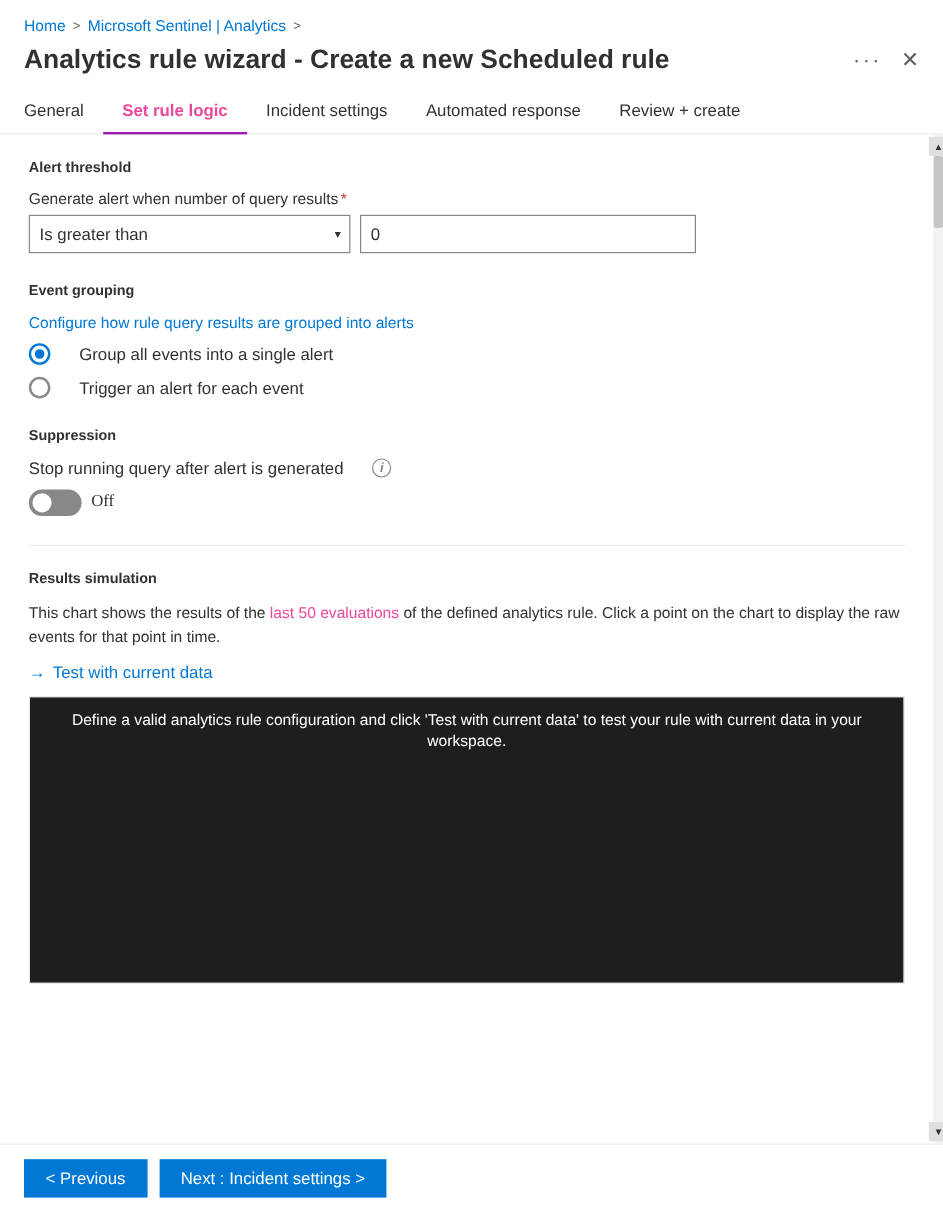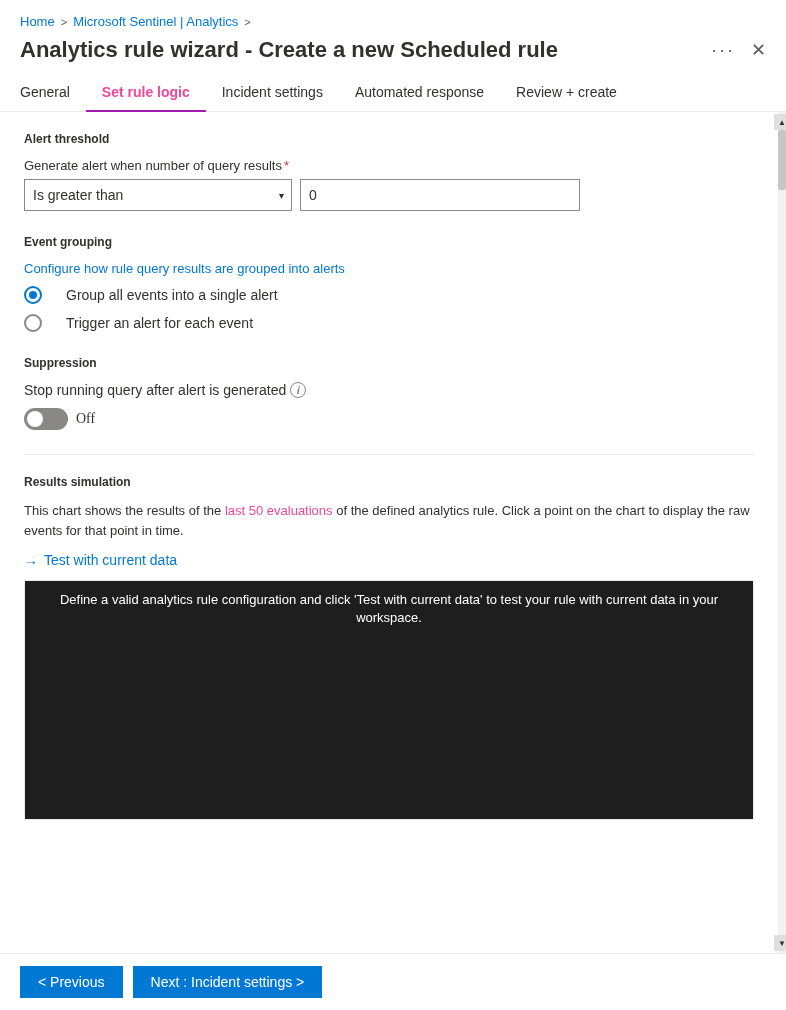--- a/index.html
+++ b/index.html
@@ -220,21 +220,21 @@
       font-size: 14px;
       color: #323130;
     }
     
     .suppression-section {
       margin-bottom: 24px;
     }
     .suppression-row {
       display: flex;
       align-items: flex-start;
-      gap: 4px;
+      gap: 24px;
       margin-bottom: 10px;
       font-size: 14px;
       color: #323130;
     }
     .info-icon {
       width: 16px;
       height: 16px;
       border-radius: 50%;
       border: 1px solid #8a8886;
       display: flex;

